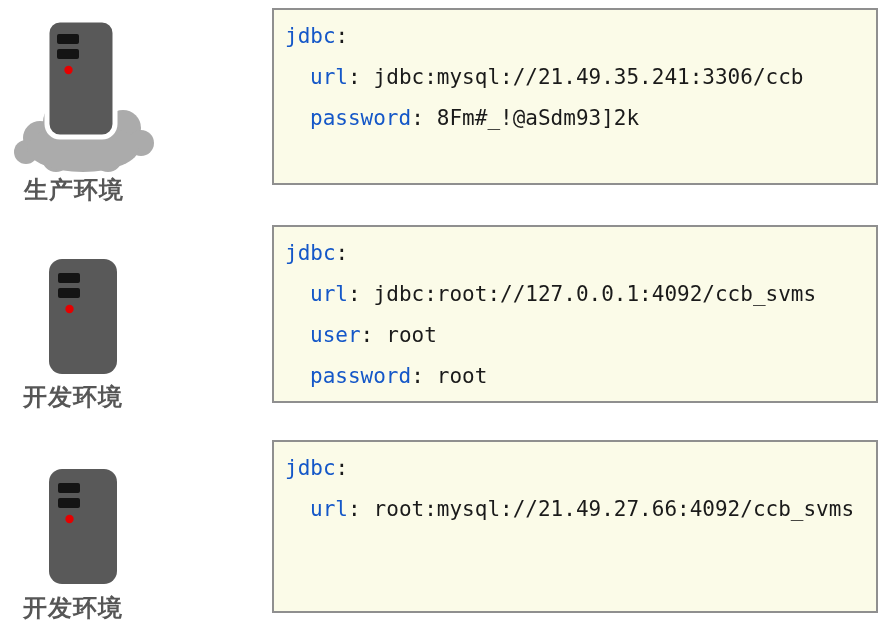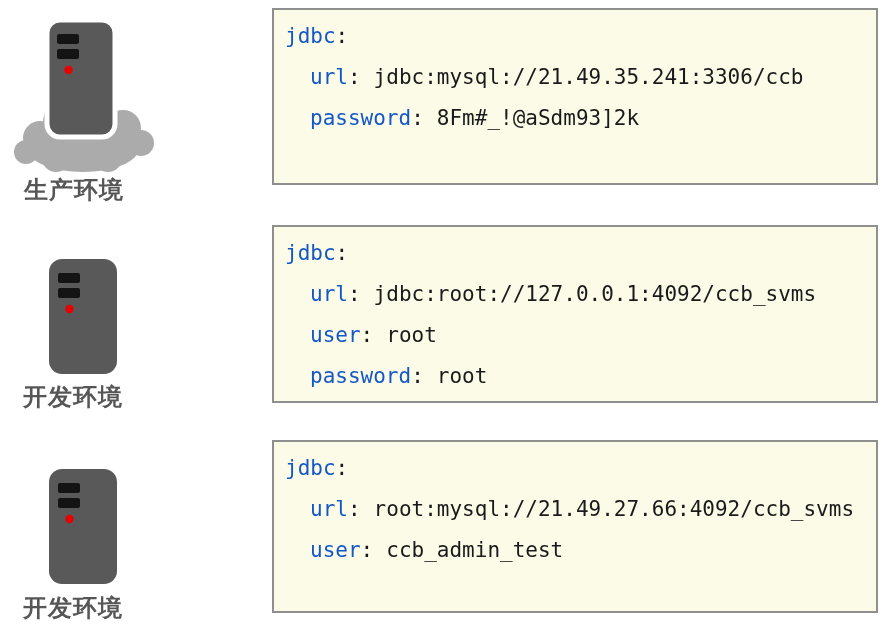--- a/index.html
+++ b/index.html
@@ -101,16 +101,15 @@
       <rect x="9" y="14" width="22" height="10" rx="2" fill="#141414"></rect>
       <rect x="9" y="29" width="22" height="10" rx="2" fill="#141414"></rect>
       <circle cx="20.5" cy="50" r="4.2" fill="#e60000"></circle>
     </svg>
   </div>
   <div class="env-label" style="left:23px; top:592px;">开发环境</div>
 
   <div class="code-box box-3">
     <div class="code-line"><span class="key">jdbc</span><span class="colon">:</span></div>
     <div class="code-line indent"><span class="key">url</span><span class="colon">:</span><span class="value">root:mysql://21.49.27.66:4092/ccb_svms</span></div>
-    <div class="code-line indent"><span class="key">user</span><span class="colon">:</span><span class="value">ccb_admin_test</span></div>
   </div>
 
 </div>
 
 </body></html>

